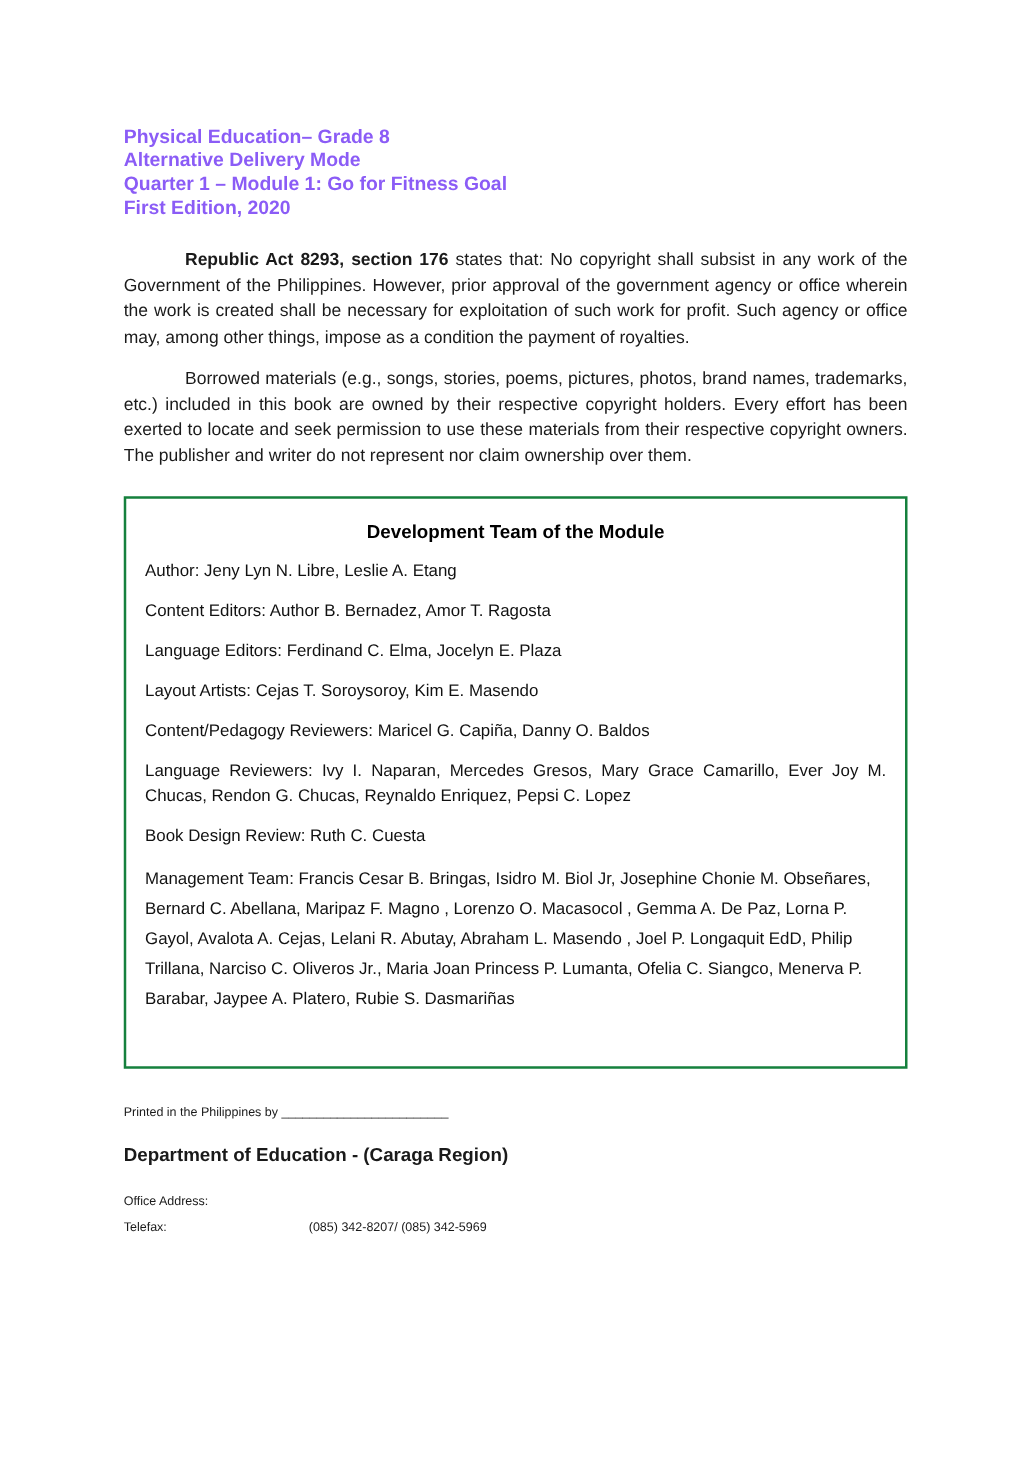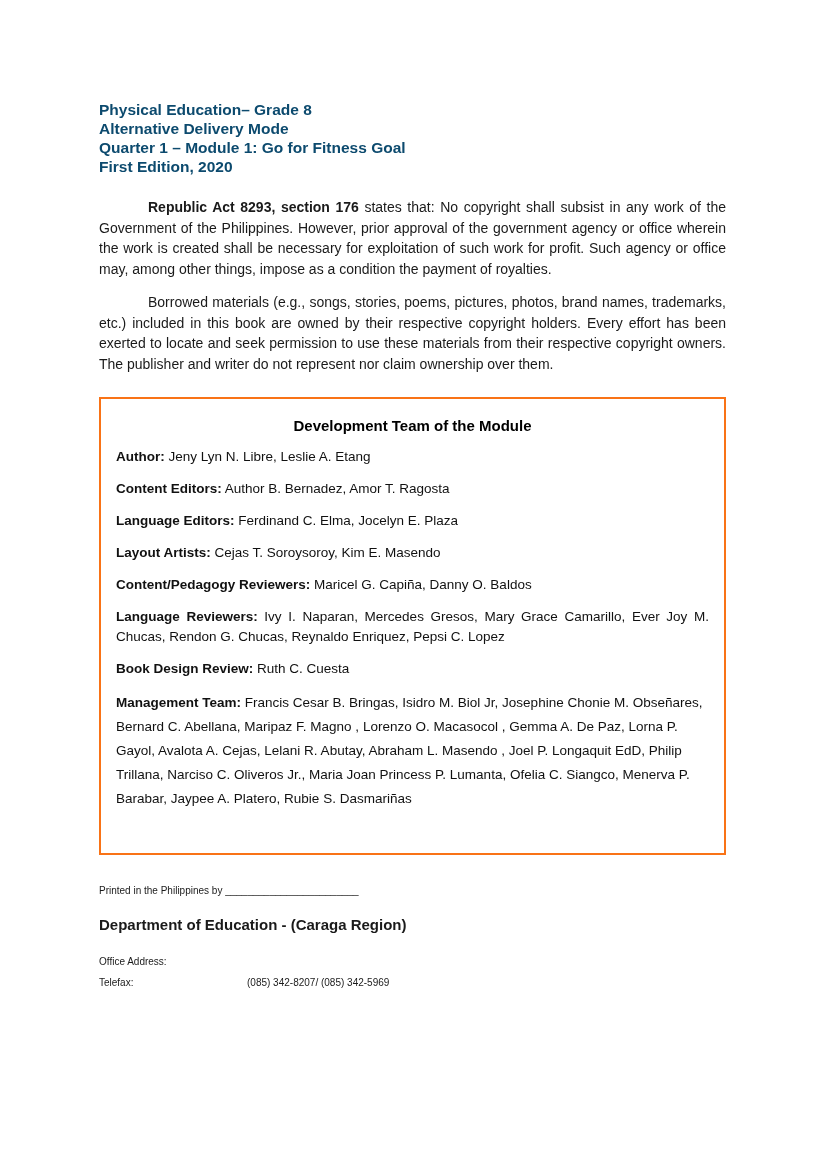--- a/index.html
+++ b/index.html
@@ -16,55 +16,55 @@
     height: 1169px;
     padding: 100px 100px 0 99px;
     background: #ffffff;
   }
   
   .title-block { margin-bottom: 21px; }
   .title-block .tline {
     font-weight: bold;
     font-size: 15.5px;
     line-height: 19px;
-    color: #0c4a6e;
+    color: #8b5cf6;
   }
   
   .para {
     font-size: 14px;
     line-height: 20.5px;
     text-align: justify;
     text-indent: 49px;
     color: #1a1a1a;
   }
   .para + .para { margin-top: 13px; }
   .para .bold { font-weight: bold; }
   
   .dev-box {
     margin-top: 23px;
-    border: 2px solid #f97316;
+    border: 2px solid #15803d;
     padding: 12px 15px 18px 15px;
     min-height: 458px;
   }
   .dev-box .box-title {
     text-align: center;
     font-weight: bold;
     font-size: 15px;
     line-height: 19px;
     margin-top: 5px;
     margin-bottom: 12px;
     color: #000;
   }
   .entry {
     font-size: 13.5px;
     line-height: 20px;
     margin-top: 12px;
     color: #111;
   }
-  .entry .lbl { font-weight: bold; }
+  .entry .lbl { font-weight: normal; }
   .entry.justify { text-align: justify; }
   .entry.loose { line-height: 24px; }
   
   .printed-line {
     margin-top: 26px;
     font-weight: normal;
     font-size: 10px;
     line-height: 19px;
   }
   .dept-line {

